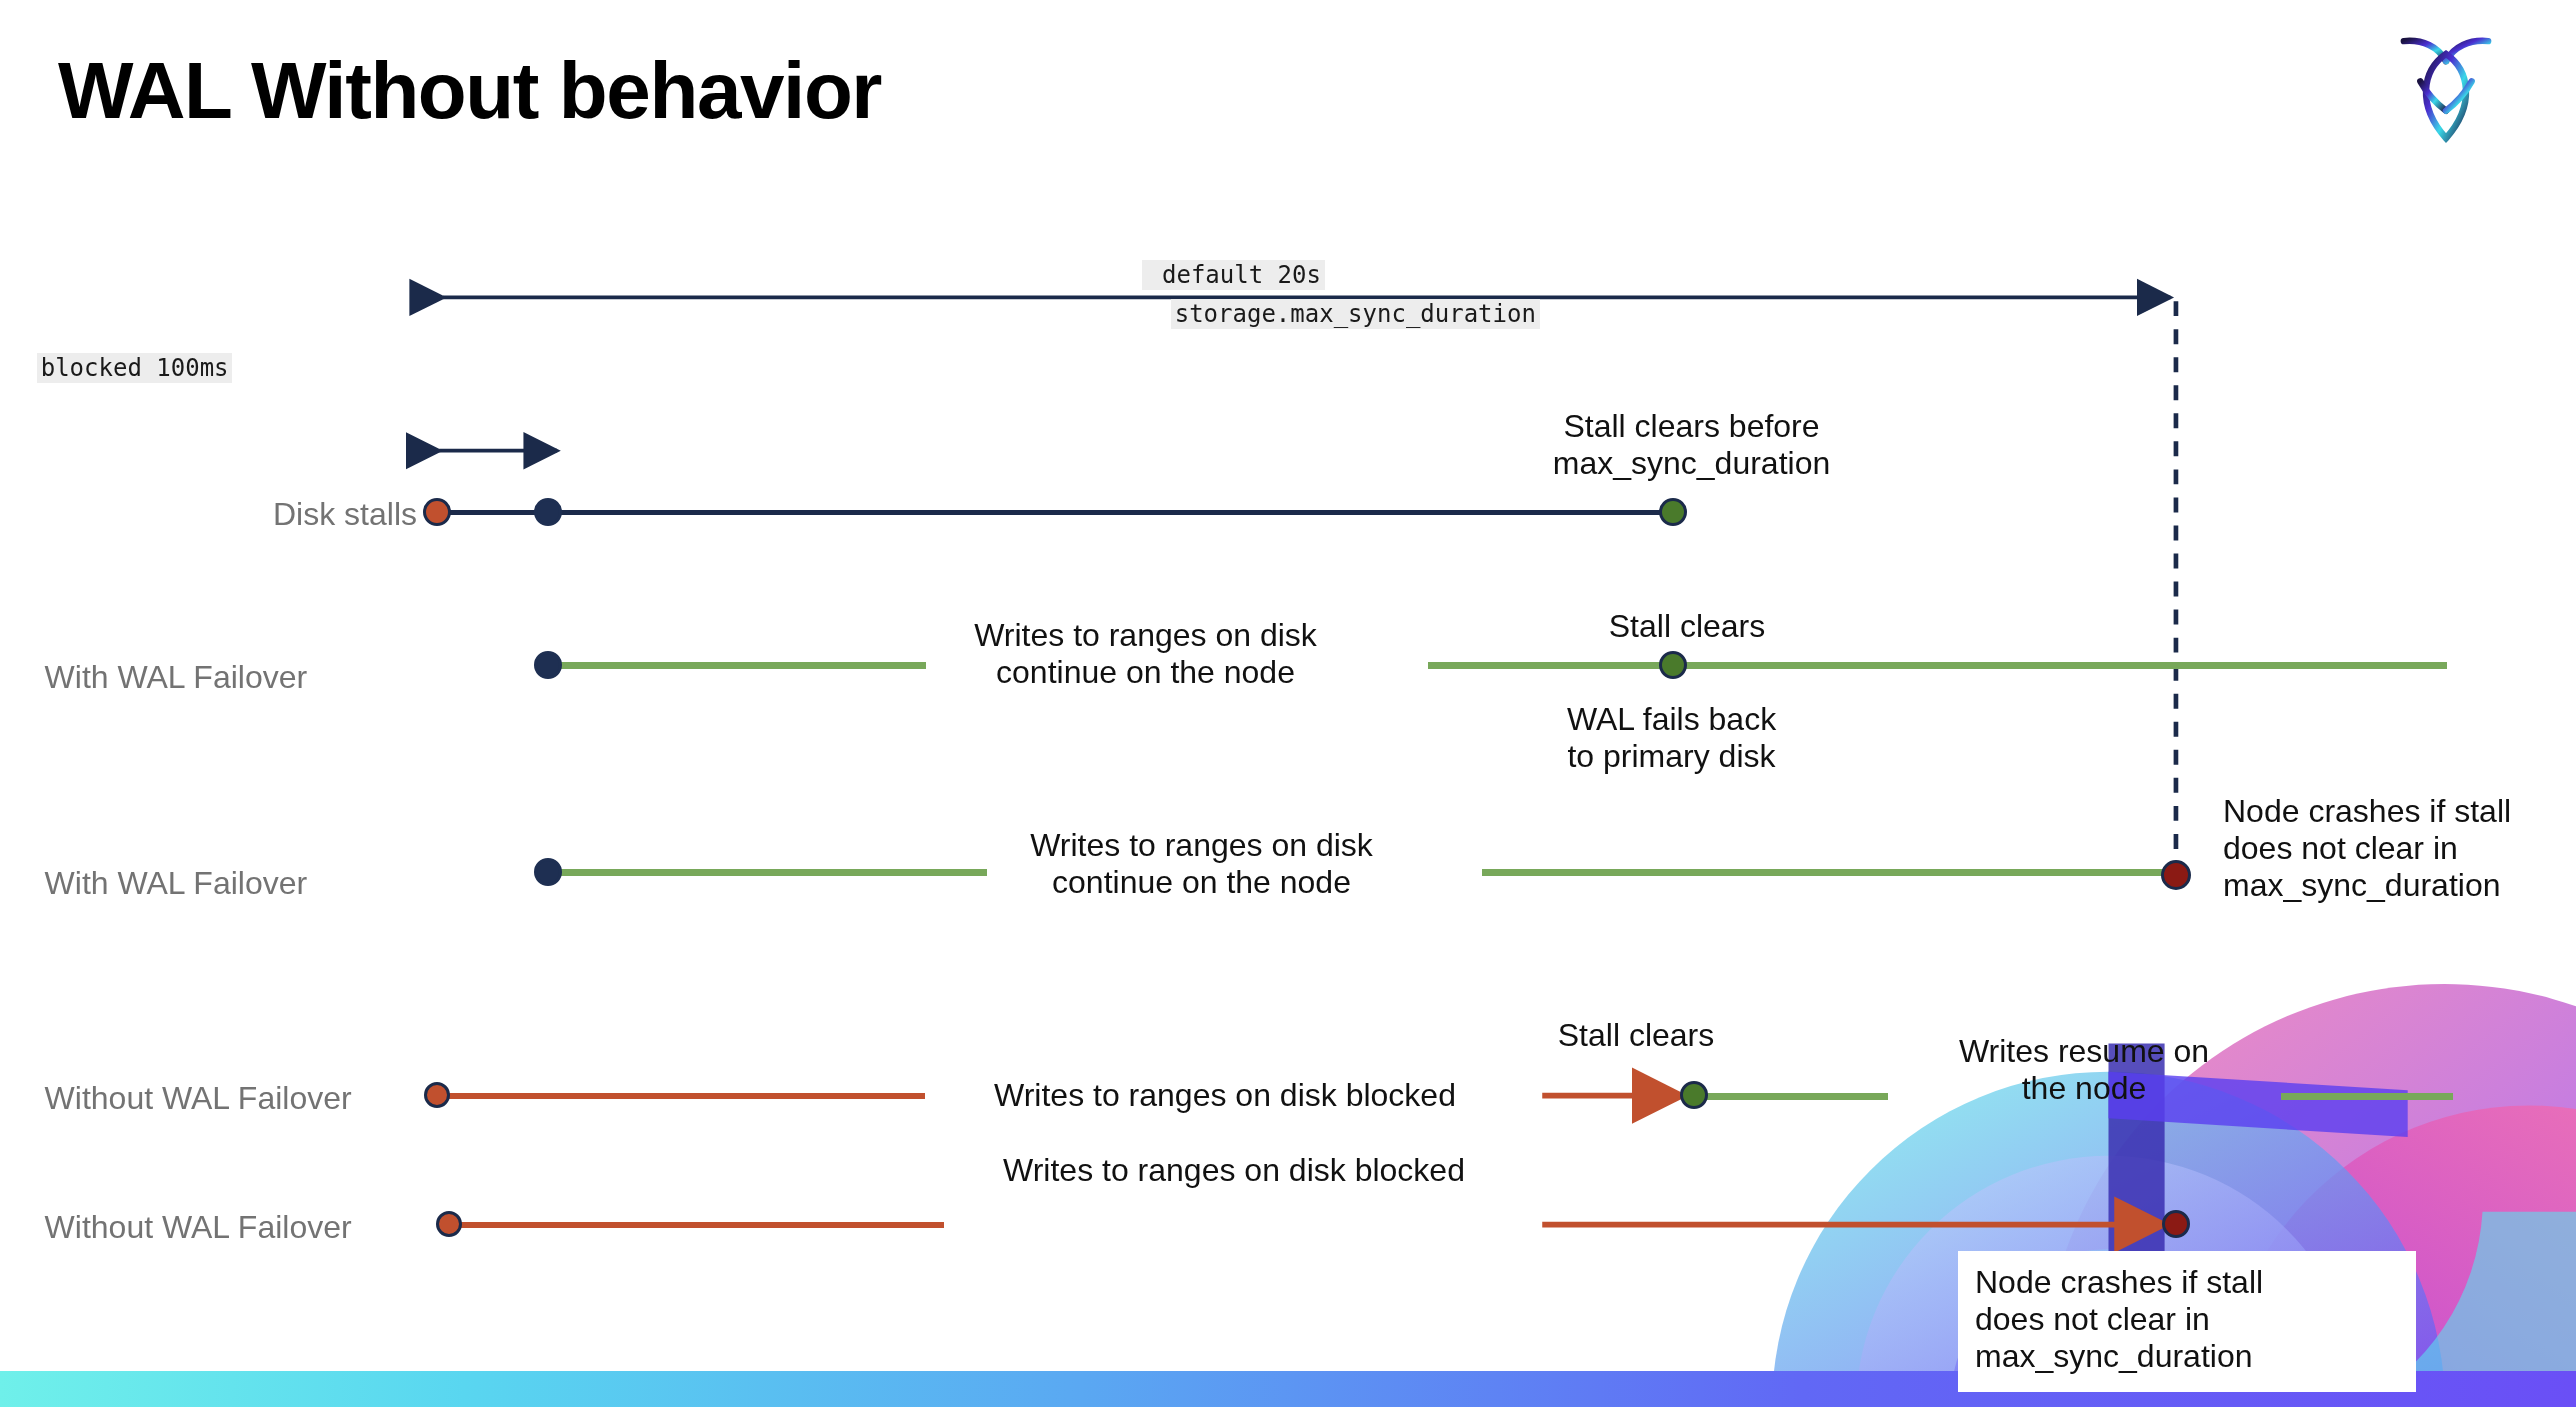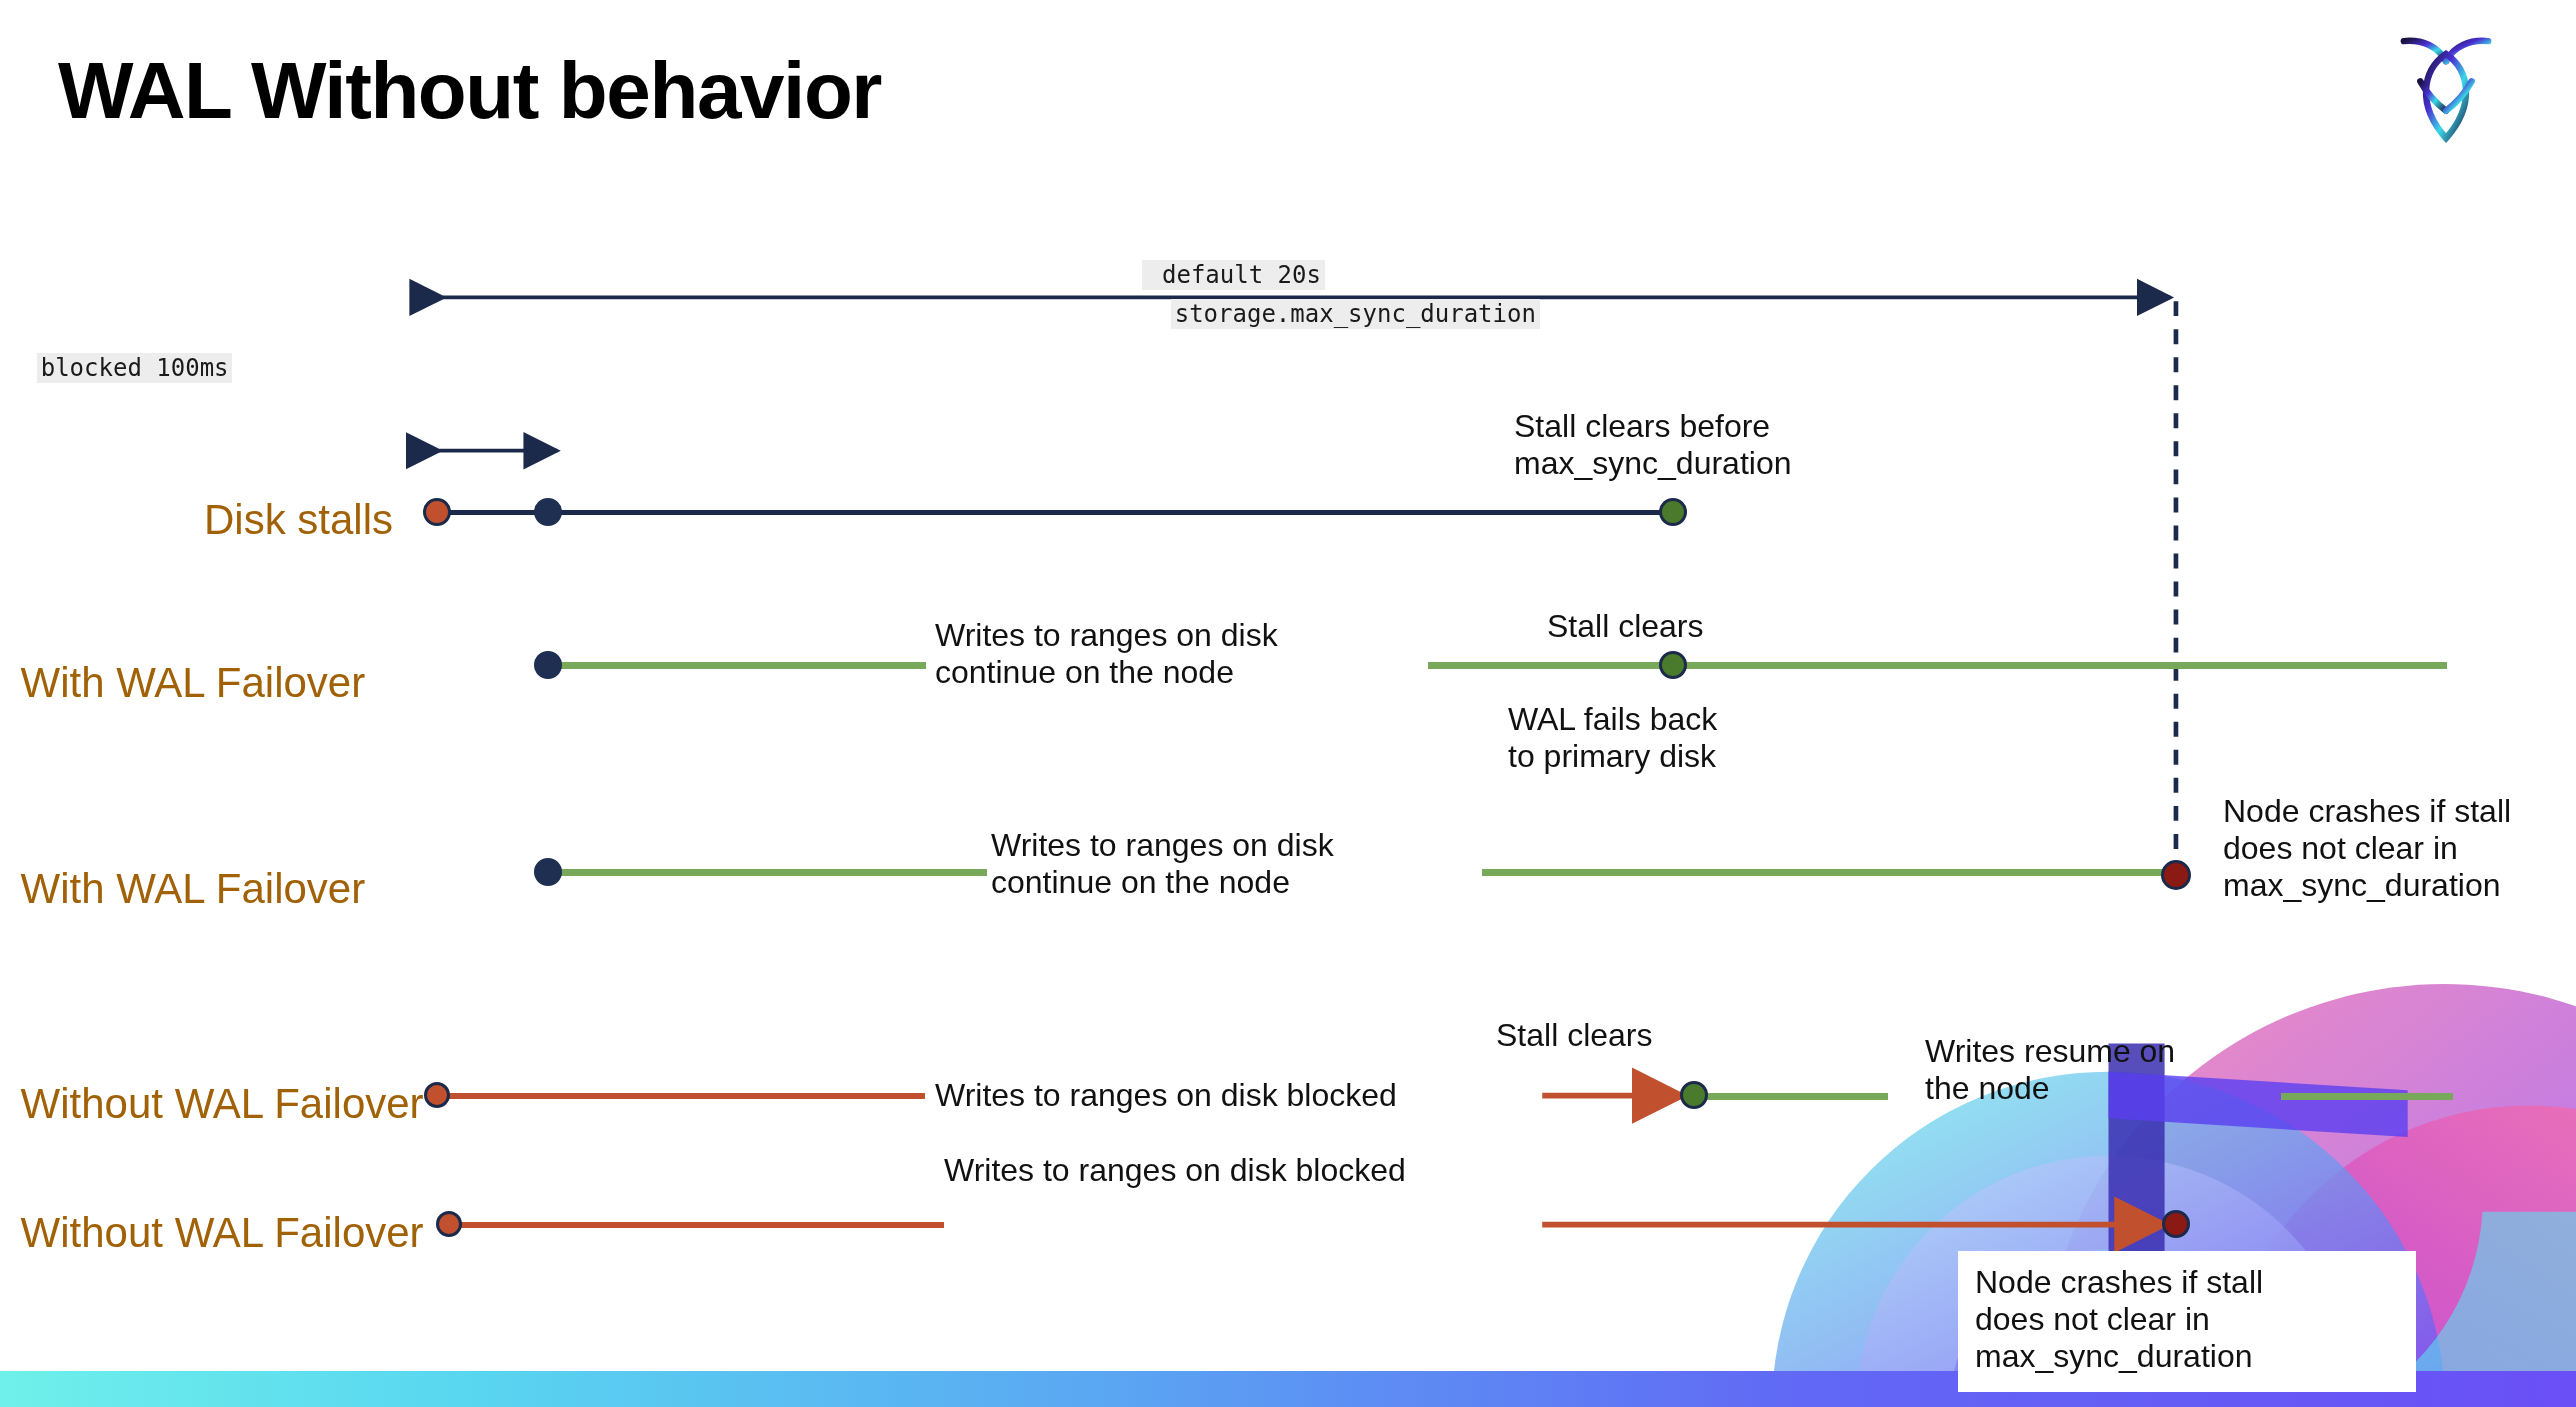--- a/index.html
+++ b/index.html
@@ -64,31 +64,33 @@
     font-size: 24px;
     color: #1a1a1a;
     background: #ededed;
     padding: 0.9px 3.7px;
     white-space: nowrap;
     line-height: 1.18;
   }
 
   .row-label {
     position: absolute;
-    font-size: 42px;
-    color: #a16207;
+    font-size: 32px;
+    color: #737373;
     white-space: nowrap;
     text-align: right;
+    margin-left: 24px;
   }
 
   .note {
     position: absolute;
     font-size: 32px;
     line-height: 1.16;
     color: #111111;
+    text-align: center;
     white-space: pre-line;
   }
   .note.left  { text-align: left; }
 
   .seg {
     position: absolute;
     height: 6.5px;
     border-radius: 0;
   }
   .seg.navy  { background: #1b2a4a; height: 4.7px; }

